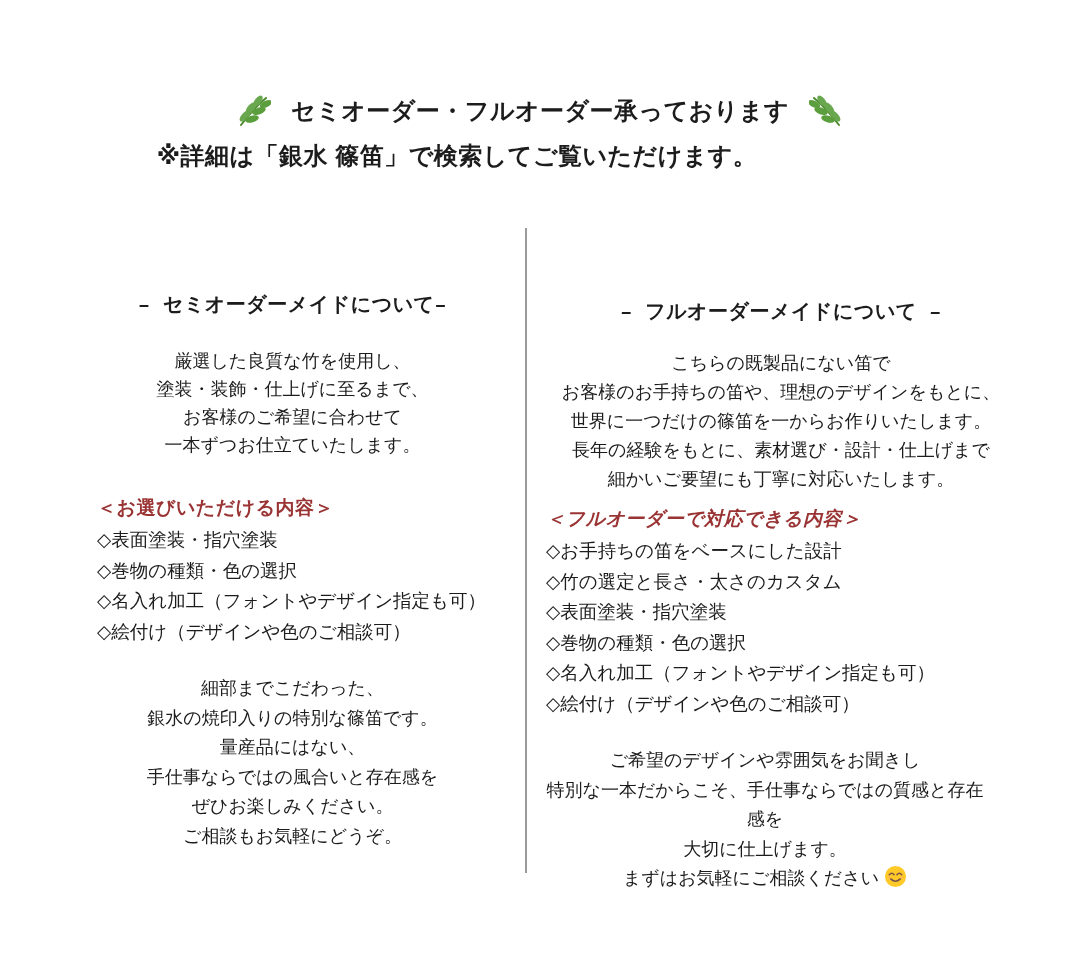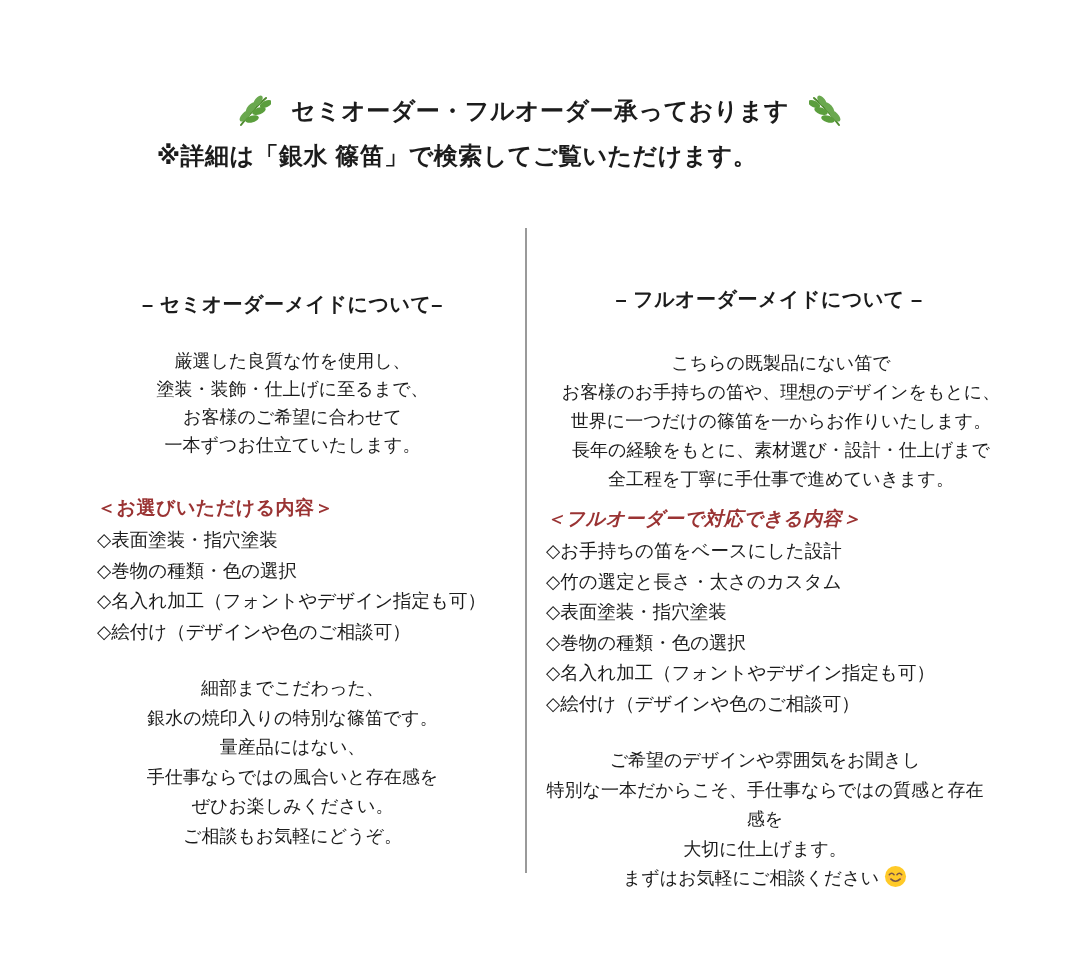--- a/index.html
+++ b/index.html
@@ -25,21 +25,21 @@
   }
   .leaf-icon{width:36px;height:34px;display:block;}
   .leaf-icon.mirror{transform:scaleX(-1);}
   
   .divider{
     left:525px;top:228px;width:2px;height:645px;
     background:#9a9a9a;
   }
   
   .col-heading{
-    font-size:20px;font-weight:700;text-align:center;letter-spacing:.5px;
+    font-size:20px;font-weight:700;text-align:center;letter-spacing:.5px;font-family:Liberation Mono, monospace;
   }
   .l-heading{top:291px;left:95px;width:395px;}
   .r-heading{top:282px;left:545px;width:440px;}
   
   .para{font-size:18px;font-weight:400;text-align:center;}
   .para .line{display:block;}
   .l-intro{top:347px;left:95px;width:395px;line-height:28px;}
   .r-intro{top:333px;left:545px;width:440px;line-height:29px;}
   .l-outro{top:674px;left:95px;width:395px;line-height:29.5px;}
   .r-outro{top:746px;left:545px;width:440px;line-height:29.5px;}
@@ -109,28 +109,28 @@
 
   <p class="abs para l-outro" style="margin:0;">
     <span class="line">細部までこだわった、</span>
     <span class="line">銀水の焼印入りの特別な篠笛です。</span>
     <span class="line">量産品にはない、</span>
     <span class="line">手仕事ならではの風合いと存在感を</span>
     <span class="line">ぜひお楽しみください。</span>
     <span class="line">ご相談もお気軽にどうぞ。</span>
   </p>
 
-  <h2 class="abs col-heading r-heading" style="margin:4px;">– フルオーダーメイドについて –</h2>
+  <h2 class="abs col-heading r-heading" style="margin:16px;">– フルオーダーメイドについて –</h2>
 
   <p class="abs para r-intro" style="margin:16px;">
     <span class="line">こちらの既製品にない笛で</span>
     <span class="line">お客様のお手持ちの笛や、理想のデザインをもとに、</span>
     <span class="line">世界に一つだけの篠笛を一からお作りいたします。</span>
     <span class="line">長年の経験をもとに、素材選び・設計・仕上げまで</span>
-    <span class="line">全工程を丁寧に手仕事で進めていきます。</span>
+    <span class="line">細かいご要望にも丁寧に対応いたします。</span>
   </p>
 
   <h3 class="abs options-heading r-opt-head" style="margin:0;">＜フルオーダーで対応できる内容＞</h3>
 
   <ul class="abs options-list r-options">
     <li>◇お手持ちの笛をベースにした設計</li>
     <li>◇竹の選定と長さ・太さのカスタム</li>
     <li>◇表面塗装・指穴塗装</li>
     <li>◇巻物の種類・色の選択</li>
     <li>◇名入れ加工（フォントやデザイン指定も可）</li>

